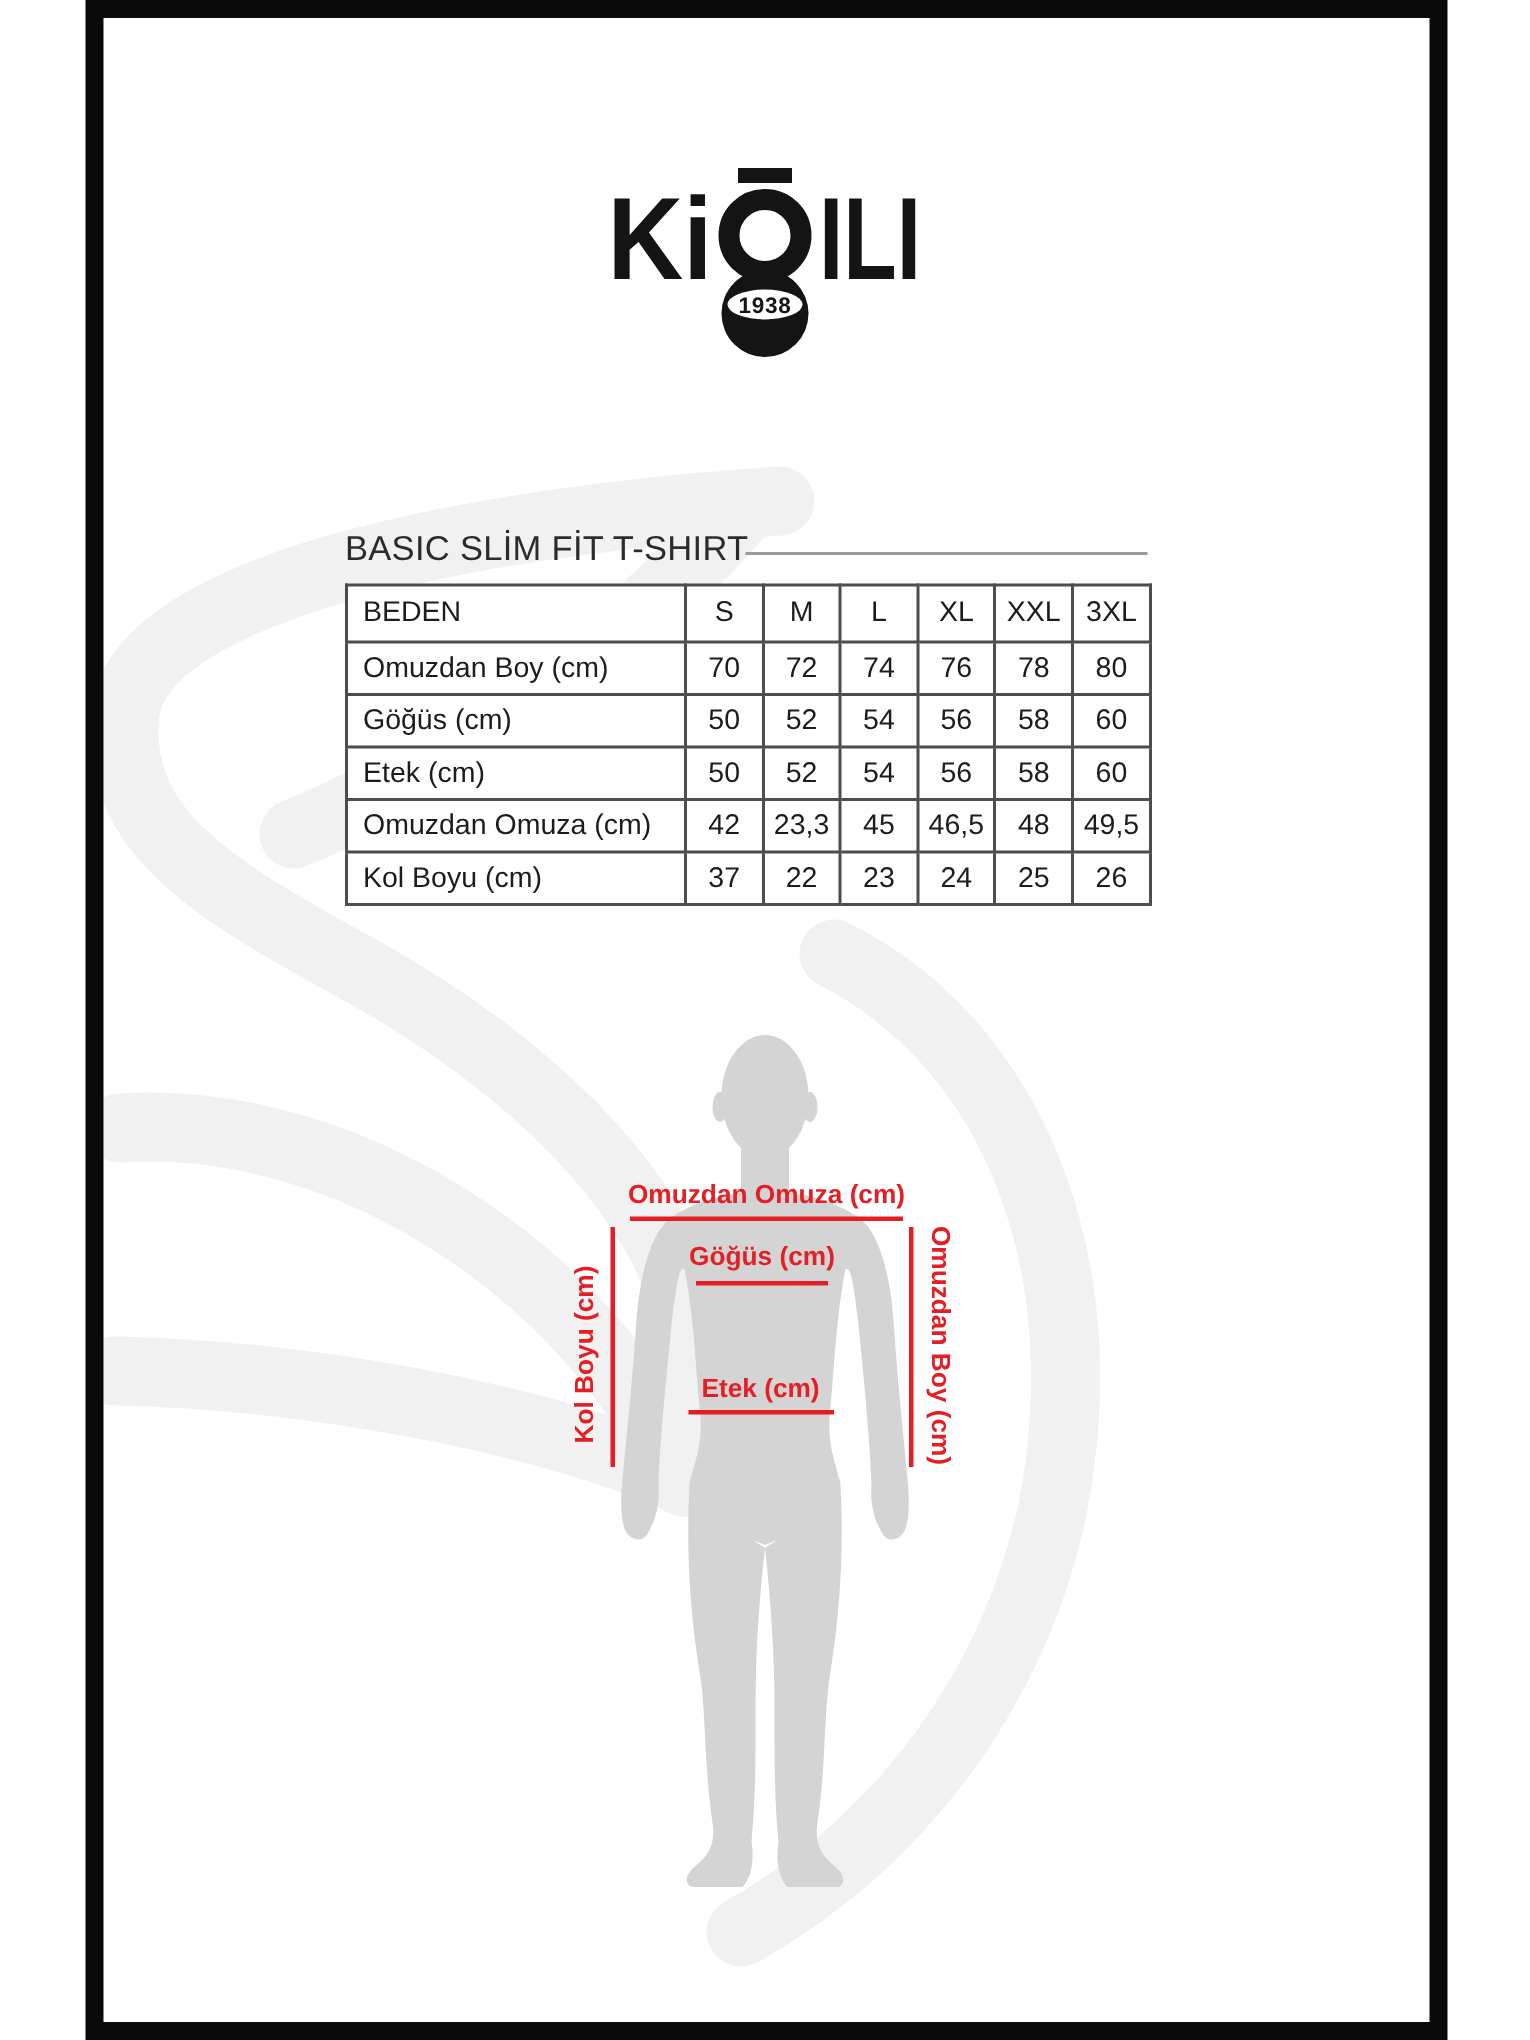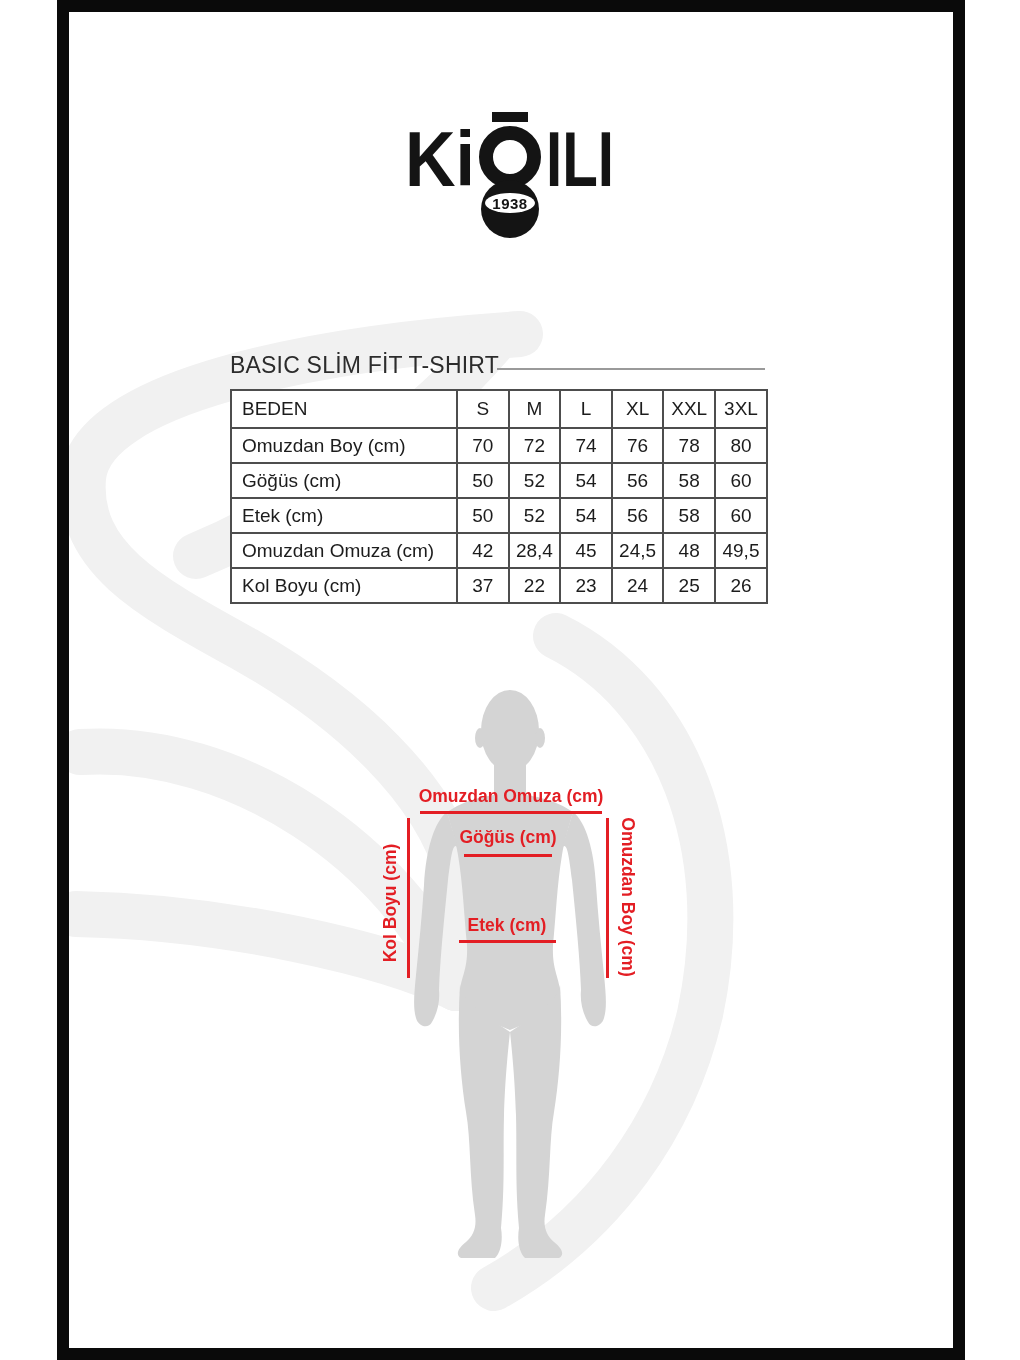--- a/index.html
+++ b/index.html
@@ -137,23 +137,23 @@
       <td>50</td>
       <td>52</td>
       <td>54</td>
       <td>56</td>
       <td>58</td>
       <td>60</td>
     </tr>
     <tr>
       <td class="lbl">Omuzdan Omuza (cm)</td>
       <td>42</td>
-      <td>28,4</td>
+      <td>23,3</td>
       <td>45</td>
-      <td>24,5</td>
+      <td>46,5</td>
       <td>48</td>
       <td>49,5</td>
     </tr>
     <tr>
       <td class="lbl">Kol Boyu (cm)</td>
       <td>37</td>
       <td>22</td>
       <td>23</td>
       <td>24</td>
       <td>25</td>

